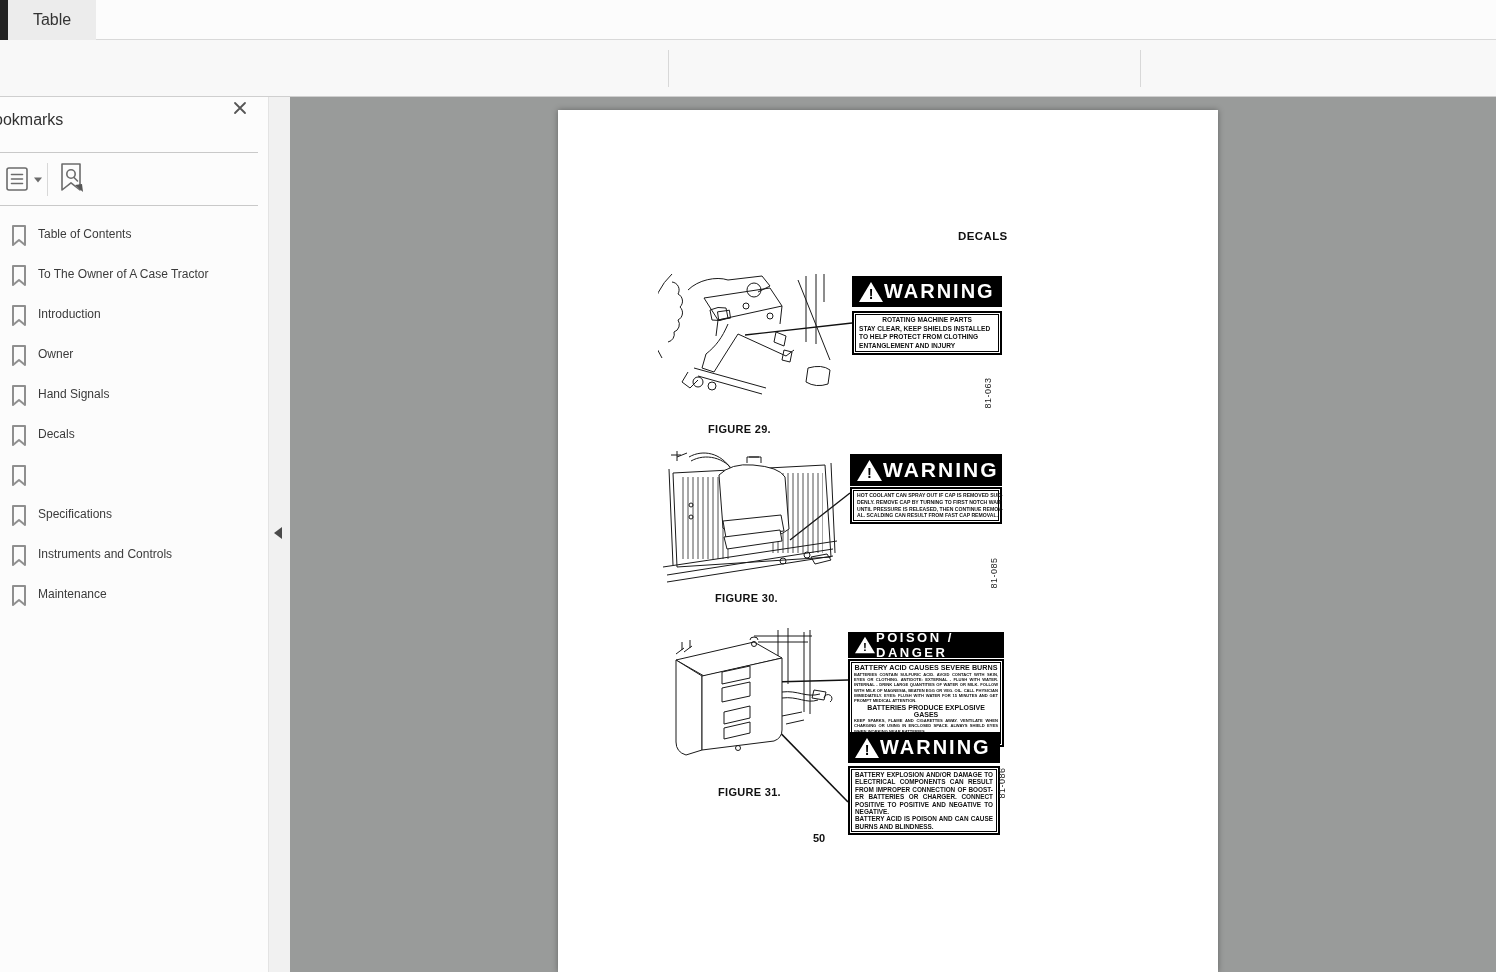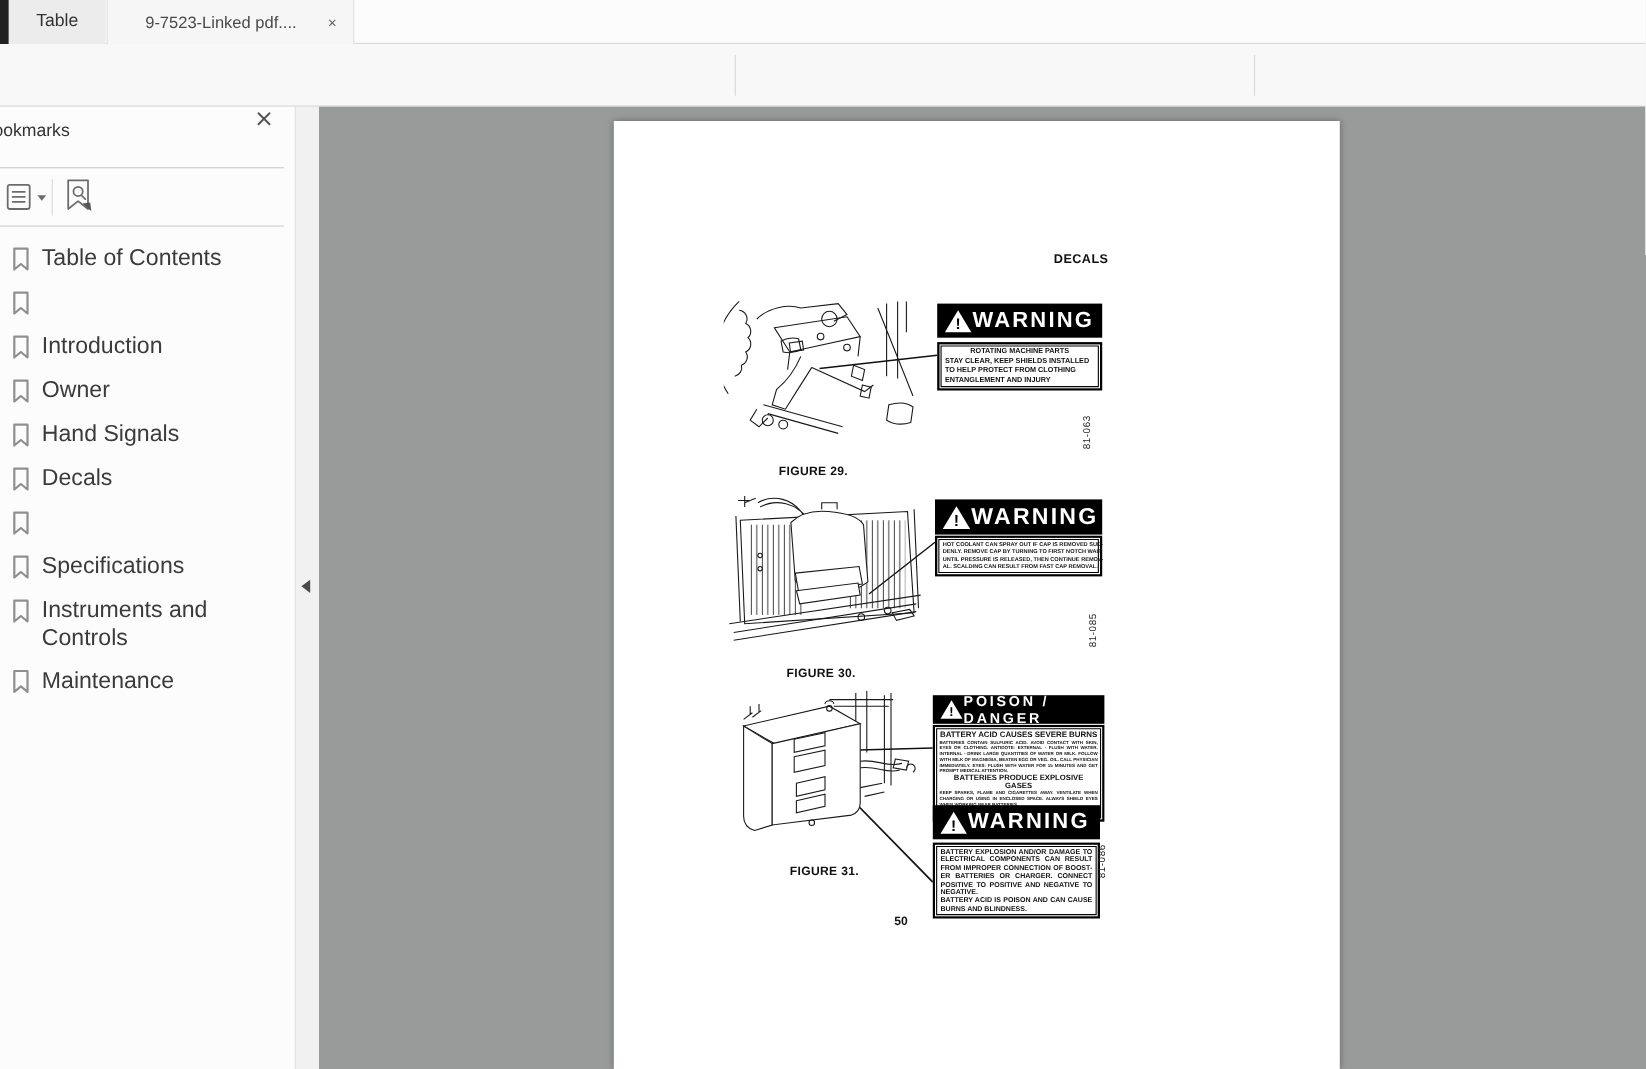--- a/index.html
+++ b/index.html
@@ -37,21 +37,21 @@
   .panel-title { font-size:16px; color:#323232; }
   .panel-close { position:absolute; left:230px; top:1px; width:20px; height:20px;
     display:flex; align-items:center; justify-content:center; }
   .panel-div1 { position:absolute; left:0; top:55px; width:258px; height:1px; background:#c9c9c9; }
   .panel-tools { position:absolute; left:0; top:56px; width:258px; height:52px; }
   .panel-vsep { position:absolute; left:47px; top:10px; width:1px; height:33px; background:#d8d8d8; }
   .panel-div2 { position:absolute; left:0; top:108px; width:258px; height:1px; background:#c9c9c9; }
   .bm-list { position:absolute; left:0; top:118px; width:258px; }
   .bm-item { display:flex; padding:7px 10px 7px 10px; align-items:flex-start; cursor:default; }
   .bm-icon { flex:0 0 18px; margin:2px 10px 0 0; }
-  .bm-label { font-size:21px; line-height:25px; color:#3b3b3b; max-width:212px; }
+  .bm-label { font-size:12px; line-height:25px; color:#3b3b3b; max-width:212px; }
 
   
   .collapse-strip { position:absolute; left:268px; top:97px; width:22px; height:875px; background:#f1f1f1;
     border-left:1px solid #e3e3e3; }
   .collapse-arrow { position:absolute; left:5px; top:430px; width:0; height:0;
     border-top:6px solid transparent; border-bottom:6px solid transparent; border-right:8px solid #4a4a4a; }
 
   
   .viewer { position:absolute; left:290px; top:97px; width:1206px; height:875px; background:#999b9a; }
   .pdf-page { position:absolute; left:268px; top:13px; width:660px; height:862px; background:#fff;
@@ -89,24 +89,20 @@
 </head>
 <body>
 
 <div id="screen">
 
   <div class="tabbar">
     <div class="tab-dark-edge"></div>
     <div class="tab-tools">
       <span>Table</span>
     </div>
-    <div class="tab-doc">
-      <span class="doc-title">9-7523-Linked pdf....</span>
-      <span class="tab-close">×</span>
-    </div>
   </div>
 
   <div class="toolbar">
     <div class="tbtn" style="left:-18px">
       <svg width="28" height="28" viewBox="0 0 24 24">
           <path class="icon-stroke" d="M7 17a5 5 0 1 1 1-9.8A6.5 6.5 0 0 1 20.6 9 4.3 4.3 0 0 1 19 17"></path>
           <path class="icon-stroke" d="M12 19v-7M9.2 14.5 12 11.7l2.8 2.8"></path>
         </svg>
     </div>
     <div class="tbtn" style="left:34px">
@@ -248,20 +244,21 @@
       <div class="bm-item">
         <svg class="bm-icon" width="18" height="24" viewBox="0 0 18 24">
             <path d="M3 2h12v19l-6-5-6 5z" stroke="#8f8f8f" stroke-width="2" fill="none" stroke-linejoin="round"></path>
           </svg>
         <span class="bm-label">Table of Contents</span>
       </div>
       <div class="bm-item">
         <svg class="bm-icon" width="18" height="24" viewBox="0 0 18 24">
             <path d="M3 2h12v19l-6-5-6 5z" stroke="#8f8f8f" stroke-width="2" fill="none" stroke-linejoin="round"></path>
           </svg>
+        <span class="bm-label">To The Owner of A Case Tractor</span>
       </div>
       <div class="bm-item">
         <svg class="bm-icon" width="18" height="24" viewBox="0 0 18 24">
             <path d="M3 2h12v19l-6-5-6 5z" stroke="#8f8f8f" stroke-width="2" fill="none" stroke-linejoin="round"></path>
           </svg>
         <span class="bm-label">Introduction</span>
       </div>
       <div class="bm-item">
         <svg class="bm-icon" width="18" height="24" viewBox="0 0 18 24">
             <path d="M3 2h12v19l-6-5-6 5z" stroke="#8f8f8f" stroke-width="2" fill="none" stroke-linejoin="round"></path>
@@ -382,21 +379,21 @@
           <path d="M62 76 l58 -6 3 16 -58 7 z" fill="#fff"></path>
           <path d="M63 92 l56 -7 2 11 -55 8 z" fill="#fff"></path>
           <path d="M6 130 L172 104 M6 137 L172 111 M2 122 L176 96"></path>
           <circle cx="122" cy="116" r="3"></circle>
             <circle cx="146" cy="110" r="3"></circle>
           <path d="M150 112 l16 -3 4 6 -16 4 z"></path>
           <circle cx="30" cy="60" r="2"></circle>
             <circle cx="30" cy="72" r="2"></circle>
         </g>
       </svg>
-      <div class="fig-caption" style="left:157px; top:496px;">FIGURE 30.</div>
+      <div class="fig-caption" style="left:157px; top:482px;">FIGURE 30.</div>
 
       <div class="decal" style="left:292px; top:344px; width:152px;">
         <div class="decal-banner" style="height:32px;">
           <svg class="warn-tri" width="27" height="25" viewBox="0 0 26 24">
             <polygon points="13,2 25,22 1,22" fill="#fff"></polygon>
               <text x="13" y="19" text-anchor="middle" font-size="14" font-weight="bold" fill="#000">!</text>
           </svg>
           <span class="banner-word" style="font-size:21px;">WARNING</span>
         </div>
         <div class="decal-box dk-lines" style="margin-top:1px; font-size:5.1px; line-height:6.8px;">

